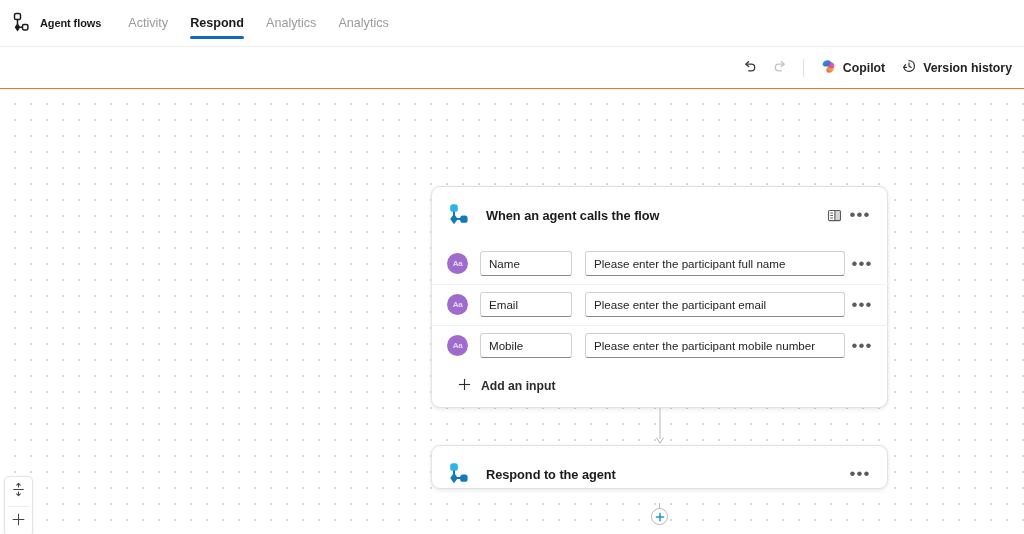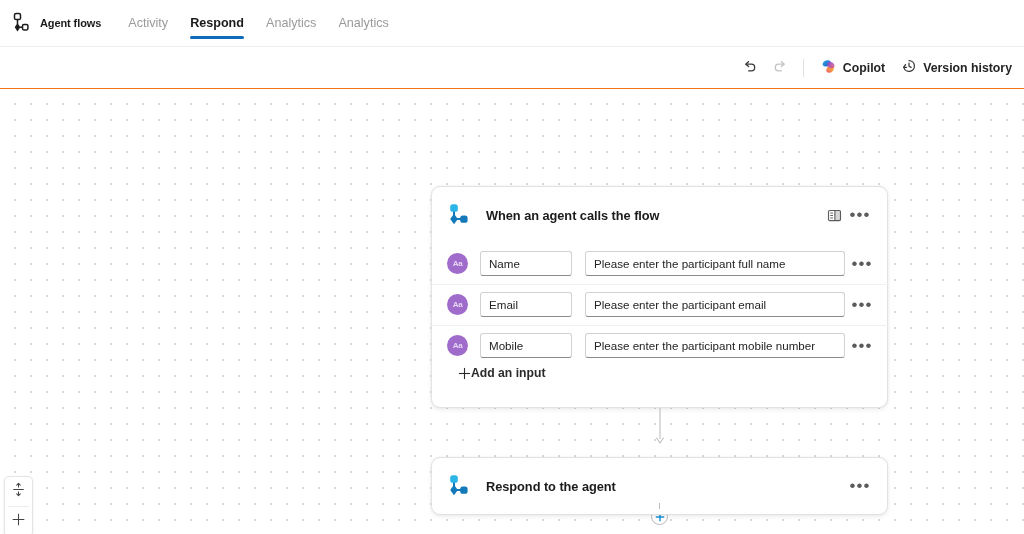--- a/index.html
+++ b/index.html
@@ -66,21 +66,21 @@
     overflow: hidden;
   }
 
   
   .card {
     position: absolute; background: #ffffff;
     border: 1px solid #e2e2e2; border-radius: 9px;
     box-shadow: 0 1.5px 4px rgba(0,0,0,0.07), 0 0 2px rgba(0,0,0,0.05);
   }
   #trigger-card { left: 431px; top: 97px; width: 457px; height: 222px; }
-  #respond-card { left: 431px; top: 356px; width: 457px; height: 58px; margin-top: 12px; }
+  #respond-card { left: 431px; top: 356px; width: 457px; height: 44px; }
 
   .card-header {
     display: flex; align-items: center; height: 56px; padding: 0 14px 0 14px;
   }
   .card-flow-icon { width: 26px; height: 26px; flex: 0 0 26px; margin-right: 14px; }
   .card-title {
     font-size: 12.8px; font-weight: bold; color: #1b1b1b; flex: 1;
     letter-spacing: -0.05px;
   }
   .hdr-icon-btn {
@@ -118,22 +118,22 @@
     font-size: 11.6px; color: #242424; overflow: hidden; white-space: nowrap;
   }
   .fld-name { width: 92px; flex: 0 0 92px; margin-right: 13px; }
   .fld-desc { flex: 1; }
   .row-ellipsis {
     width: 26px; flex: 0 0 26px; display: flex; align-items: center;
     justify-content: center; margin-left: 4px; cursor: pointer;
   }
 
   .add-input-row {
-    display: flex; height: 40px; padding-left: 26px;
-    cursor: pointer; 
+    display: flex; align-items: center; height: 40px; padding-left: 26px;
+    cursor: pointer; gap: 10px;
   }
   .add-input-label { font-size: 12.2px; font-weight: bold; color: #2b2b2b; }
 
   
   .connector {
     position: absolute; left: 652px; top: 319px; width: 16px; height: 37px;
   }
   .plus-node {
     position: absolute; width: 17px; height: 17px; border-radius: 50%;
     border: 1px solid #b9b9b9; background: #ffffff;

